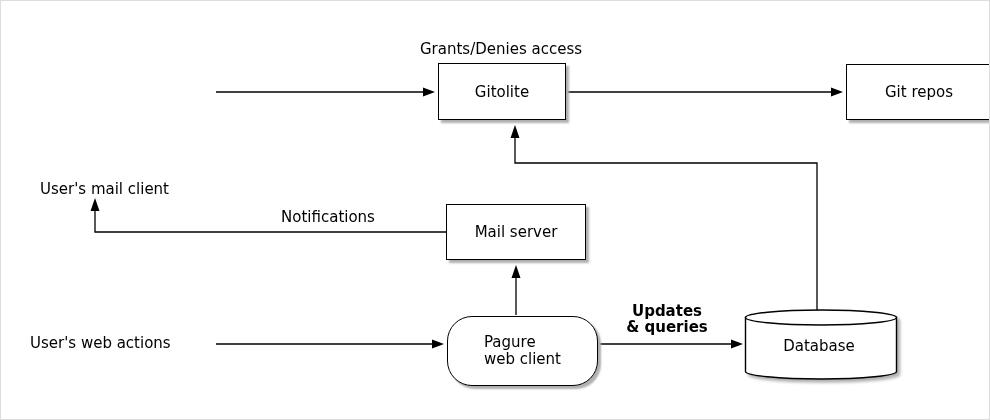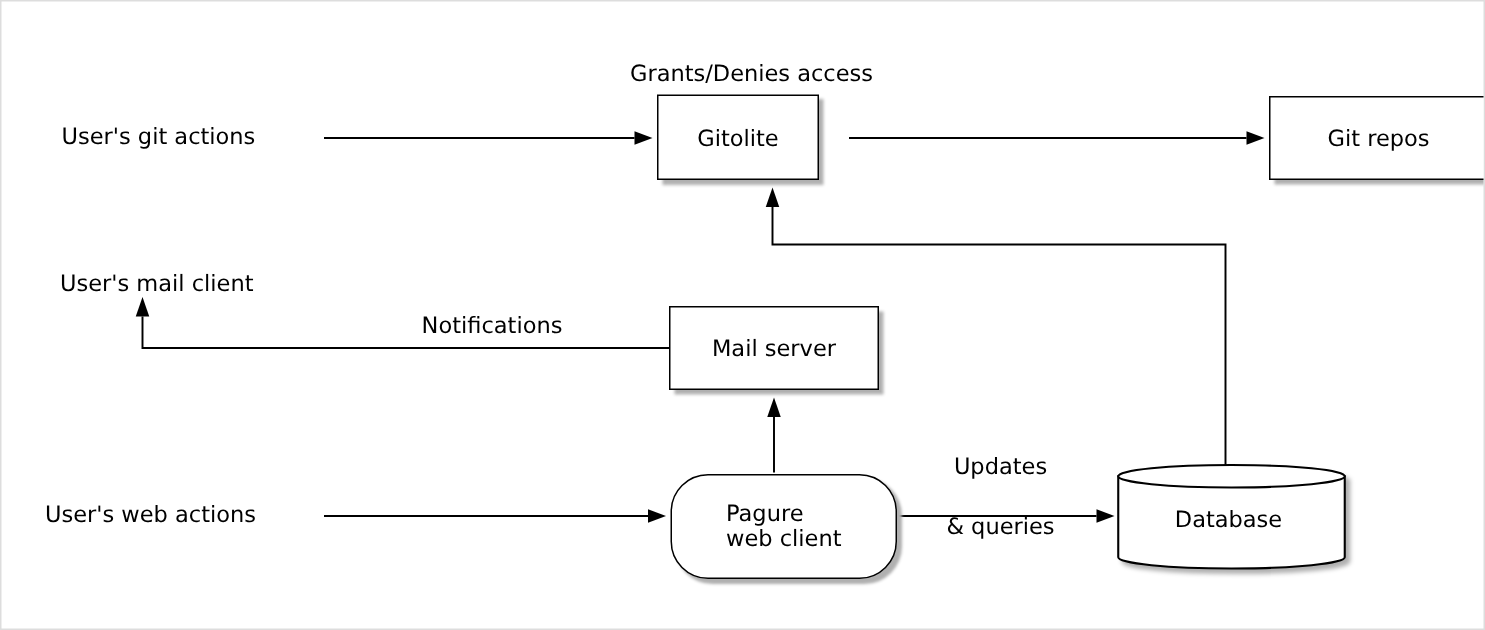--- a/index.html
+++ b/index.html
@@ -91,36 +91,35 @@
       <line class="wire" x1="597" y1="343" x2="730" y2="343"></line>
       <polygon class="head" points="742,343 730,338.5 730,347.5"></polygon>
     </g>
 
     <g class="cyl-shadow">
       <path class="cyl-part" d="M744.5 316.5 L744.5 370.5 A75.5 7.5 0 0 0 895.5 370.5 L895.5 316.5 Z"></path>
       <ellipse class="cyl-part" cx="820" cy="316.5" rx="75.5" ry="7.5"></ellipse>
     </g>
   </svg>
 
-  <div class="lbl" style="left:40px; top:82px;">User's git actions</div>
 
   <div class="lbl" style="left:39px; top:180px;">User's mail client</div>
 
   <div class="lbl centered" style="left:500px; top:40px;">Grants/Denies access</div>
 
   <div class="lbl centered" style="left:296px; top:208px;margin-left:31px;">Notifications</div>
 
   <div class="lbl" style="left:29px; top:334px;">User's web actions</div>
 
-  <div class="lbl centered" style="left:666px; top:302px;">
+  <div class="lbl centered" style="left:666px; top:302px;font-weight:bold;">
     <span style="display:block;">Updates</span>
-    <span style="display:block;margin-top:24px;">&amp; queries</span>
+    <span style="display:block;">&amp; queries</span>
   </div>
 
-  <div class="node" style="left:437px; top:62px; width:108px; height:57px;">
+  <div class="node" style="left:437px; top:62px; width:128px; height:57px;">
     <span>Gitolite</span>
   </div>
 
   <div class="node" style="left:845px; top:63px; width:146px; height:56px;">
     <span>Git repos</span>
   </div>
 
   <div class="node" style="left:445px; top:203px; width:140px; height:56px;">
     <span>Mail server</span>
   </div>

